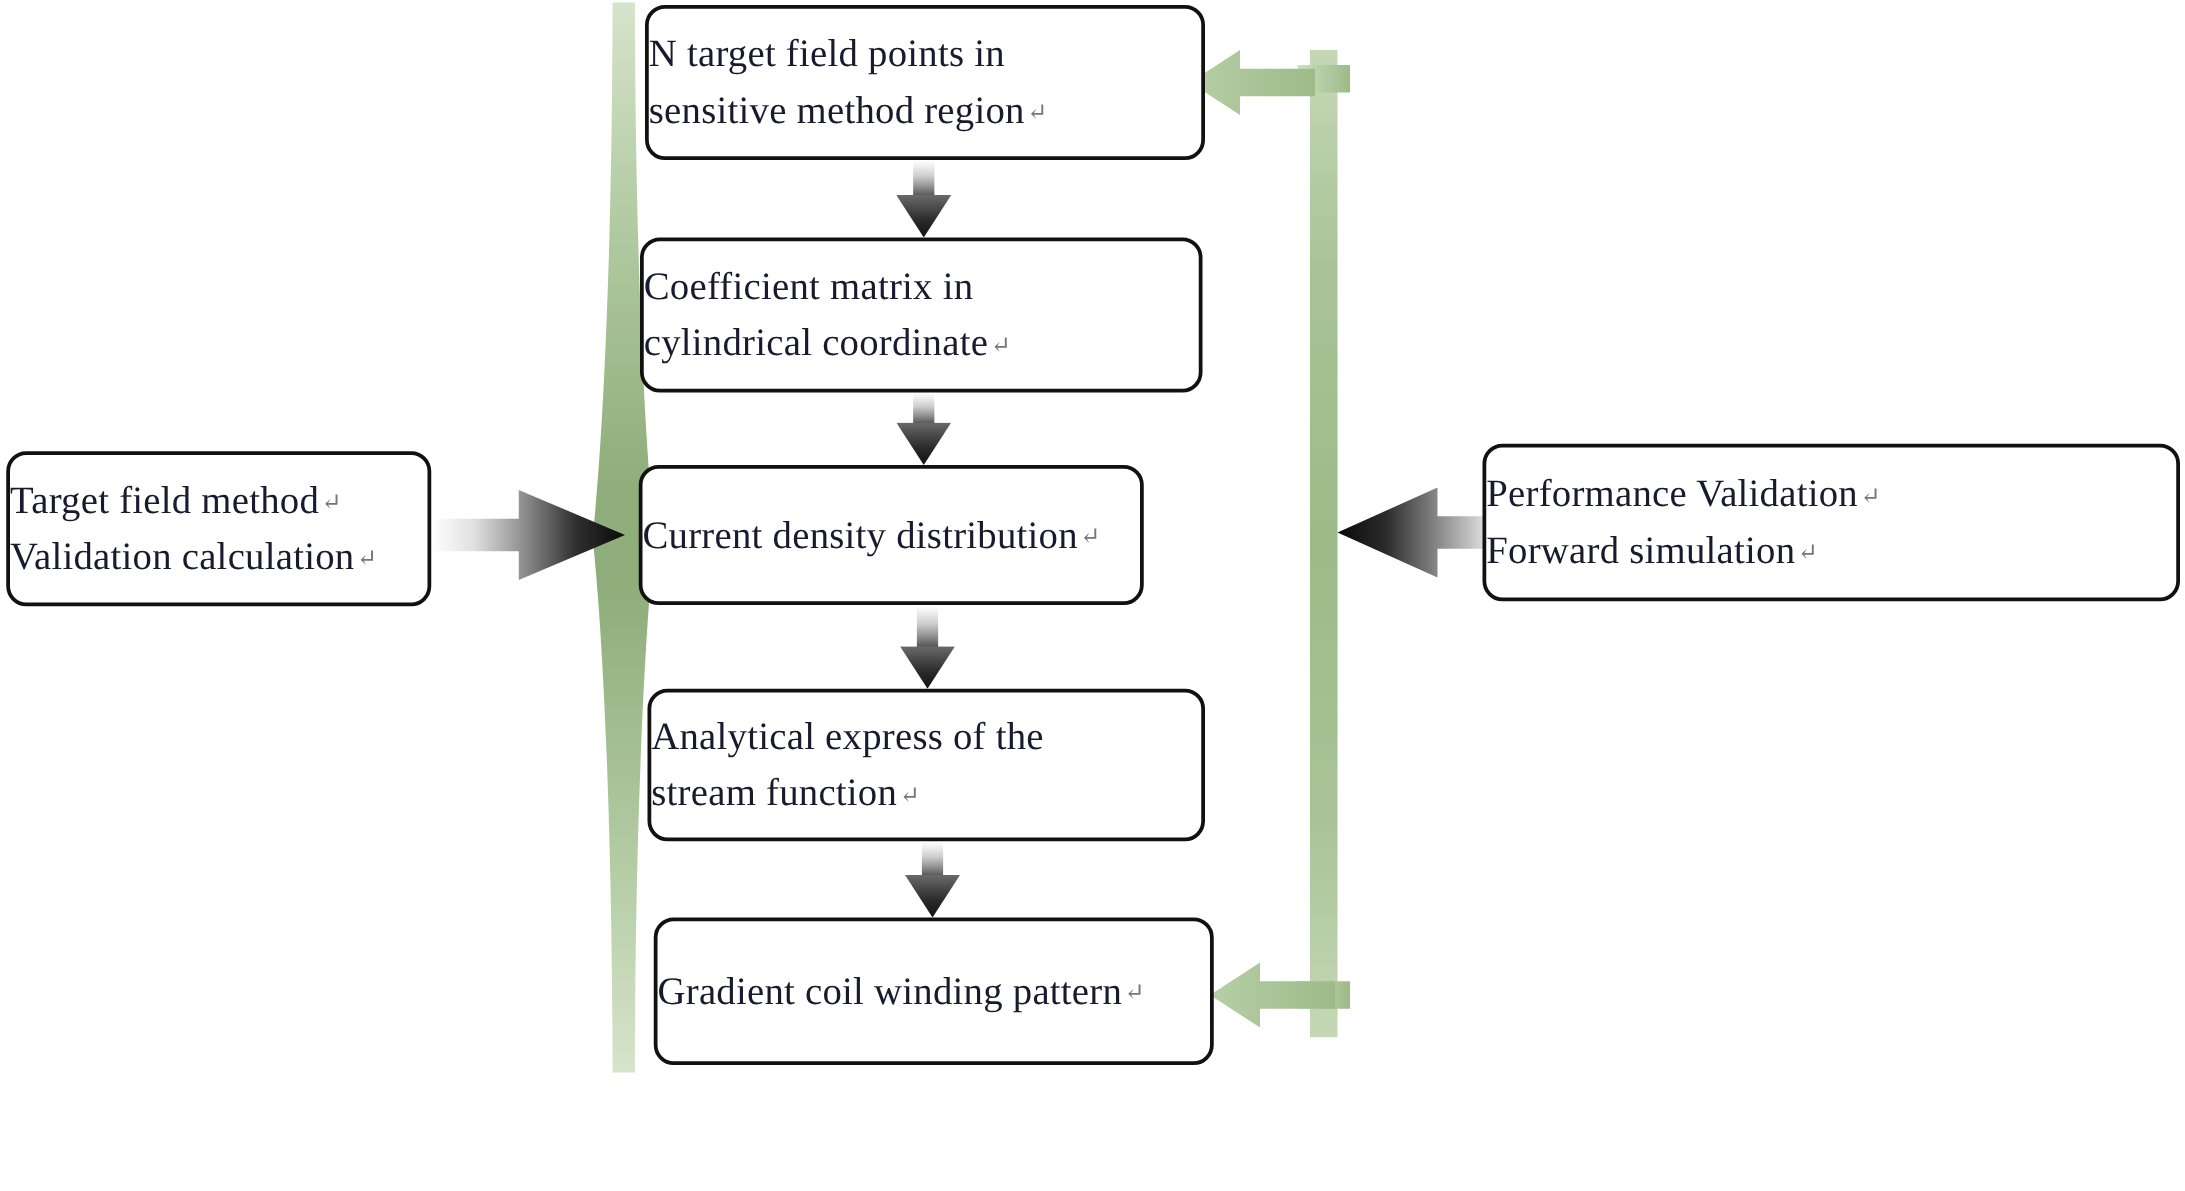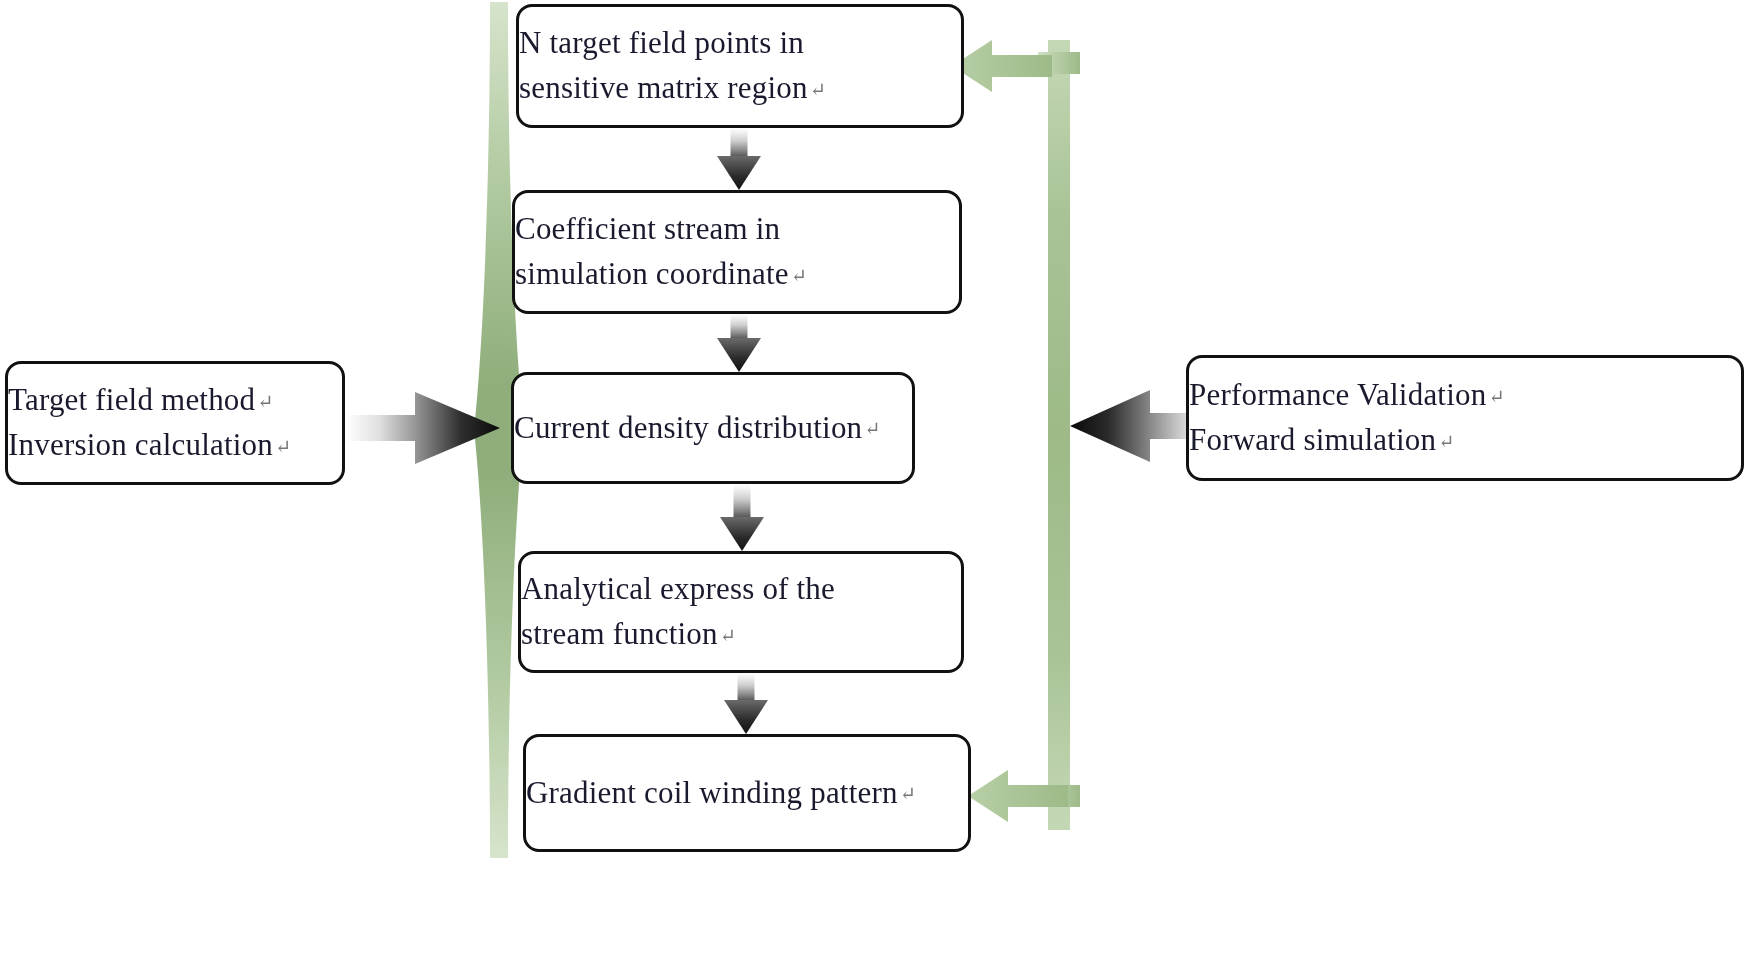--- a/index.html
+++ b/index.html
@@ -160,28 +160,28 @@
         <stop offset="0%" stop-color="#9dba88"></stop>
         <stop offset="100%" stop-color="#b7cfa6"></stop>
       </linearGradient>
     </defs>
     <path d="M 0,28 L 40,2 L 40,17 L 100,17 L 100,39 L 40,39 L 40,54 Z" fill="url(#ga2)"></path>
   </svg>
 
   <div class="node" style="left:516px; top:4px; width:448px; height:124px;">
     <span class="line">N target field points in</span>
     <span class="line">
-      <span>sensitive matrix region</span><span class="pilcrow">↵</span>
+      <span>sensitive method region</span><span class="pilcrow">↵</span>
     </span>
   </div>
 
   <div class="node" style="left:512px; top:190px; width:450px; height:124px;">
-    <span class="line">Coefficient stream in</span>
-    <span class="line">
-      <span>simulation coordinate</span><span class="pilcrow">↵</span>
+    <span class="line">Coefficient matrix in</span>
+    <span class="line">
+      <span>cylindrical coordinate</span><span class="pilcrow">↵</span>
     </span>
   </div>
 
   <div class="node" style="left:511px; top:372px; width:404px; height:112px;">
     <span class="line">
       <span>Current density distribution</span><span class="pilcrow">↵</span>
     </span>
   </div>
 
   <div class="node" style="left:523px; top:734px; width:448px; height:118px;">
@@ -195,21 +195,21 @@
     <span class="line">
       <span>stream function</span><span class="pilcrow">↵</span>
     </span>
   </div>
 
   <div class="node" style="left:5px; top:361px; width:340px; height:124px;">
     <span class="line">
       <span>Target field method</span><span class="pilcrow">↵</span>
     </span>
     <span class="line">
-      <span>Inversion calculation</span><span class="pilcrow">↵</span>
+      <span>Validation calculation</span><span class="pilcrow">↵</span>
     </span>
   </div>
 
   <div class="node" style="left:1186px; top:355px; width:558px; height:126px;">
     <span class="line">
       <span>Performance Validation</span><span class="pilcrow">↵</span>
     </span>
     <span class="line">
       <span>Forward simulation</span><span class="pilcrow">↵</span>
     </span>

